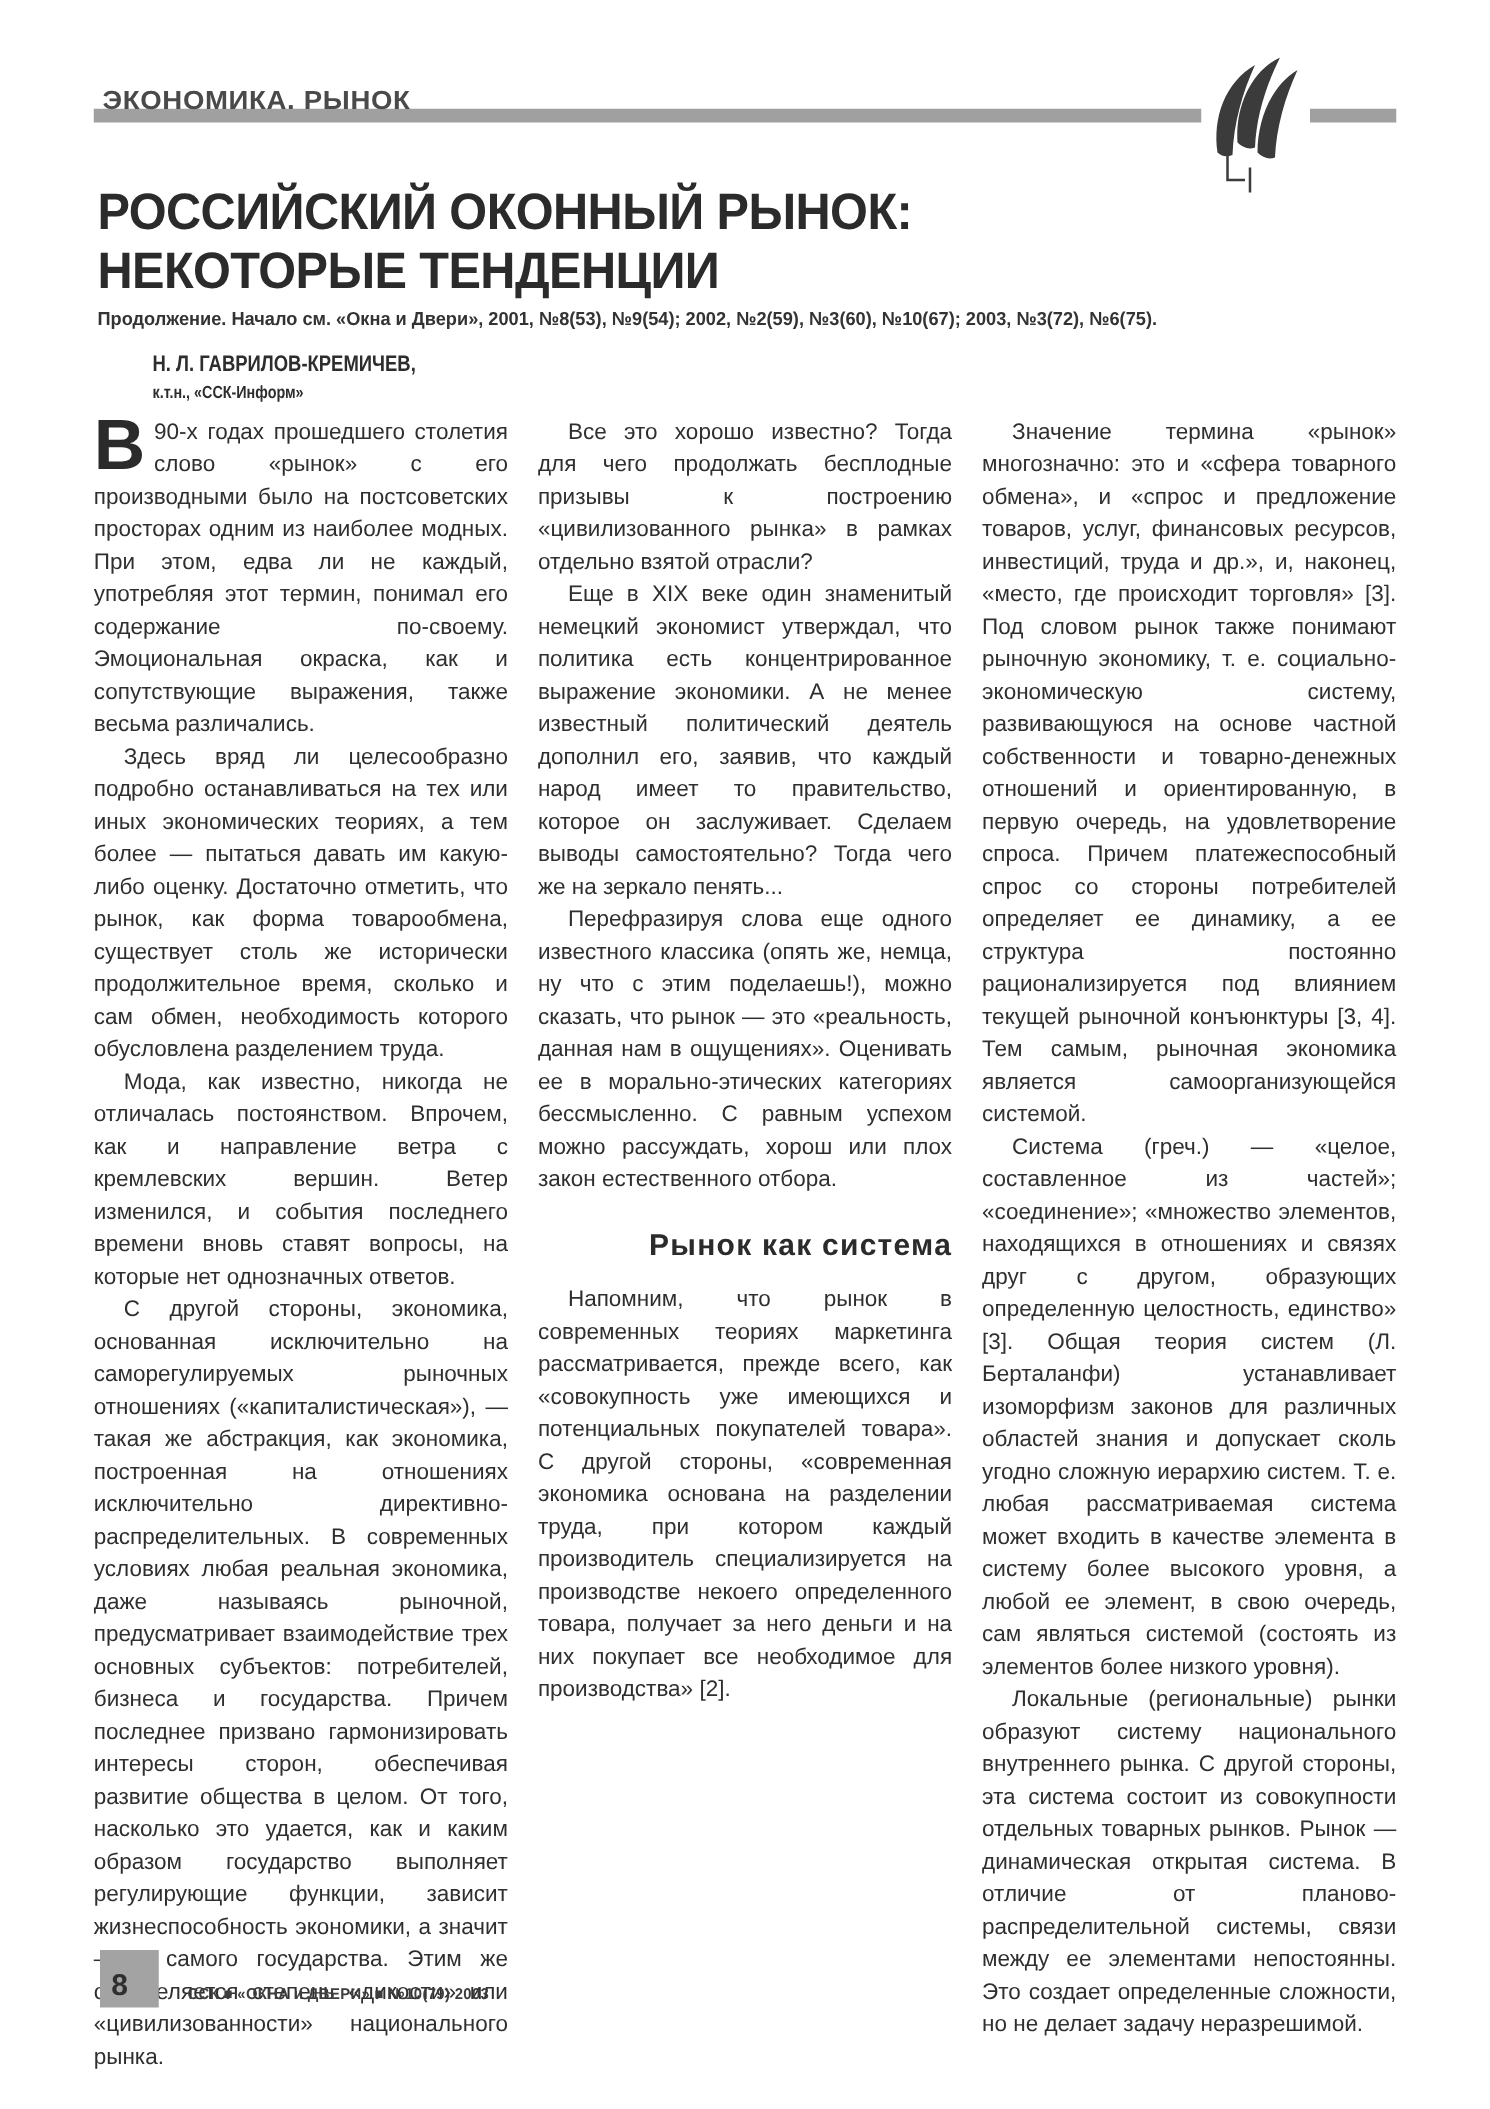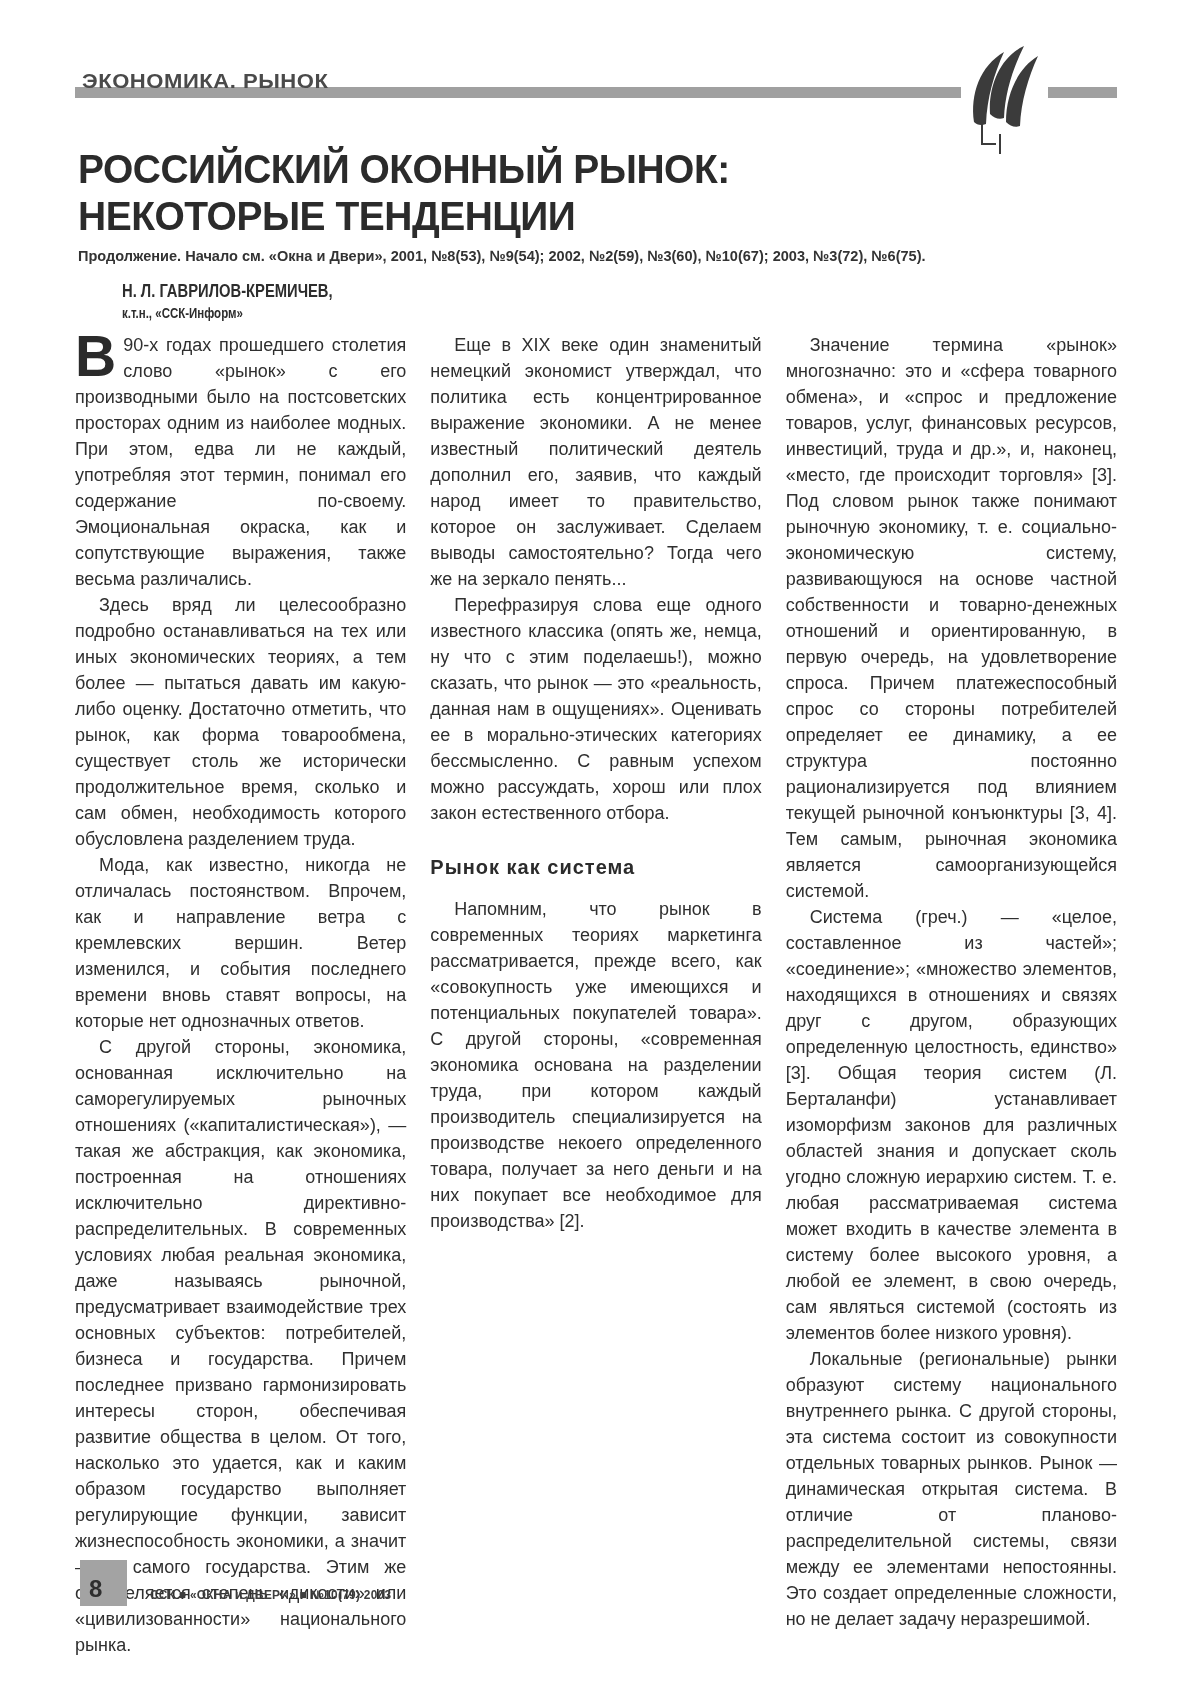--- a/index.html
+++ b/index.html
@@ -62,22 +62,22 @@
     text-align:justify; color:#2f2f2f;
   }
   .para.no-indent { text-indent:0; }
   .dropcap {
     float:left;
     font-size:57px; line-height:45px; font-weight:bold;
     padding:2px 7px 0 0; color:#2b2b2b;
   }
   .subhead {
     margin:28px 0 16px 0;
-    text-align:left;
-    font-size:20px; font-weight:bold; color:#2b2b2b;
+    text-align:right;
+    font-size:24px; font-weight:bold; color:#2b2b2b;
     letter-spacing:1px;
     text-indent:0;
   }
   .b { font-weight:normal; }
 
   
   .page-num-box {
     position:absolute; left:80px; top:1560px;
     width:47px; height:46px; background:#a3a3a3;
   }
@@ -129,20 +129,21 @@
   <div class="columns">
 
     <div class="col">
       <p class="para no-indent"><span class="dropcap">В</span><span>90-х годах прошедшего столетия слово «рынок» с его производными было на постсоветских просторах одним из наиболее модных. При этом, едва ли не каждый, употребляя этот термин, понимал его содержание по-своему. Эмоциональная окраска, как и сопутствующие выражения, также весьма различались.</span></p>
       <p class="para">Здесь вряд ли целесообразно подробно останавливаться на тех или иных экономических теориях, а тем более — пытаться давать им какую-либо оценку. Достаточно отметить, что рынок, как форма товарообмена, существует столь же исторически продолжительное время, сколько и сам обмен, необходимость которого обусловлена разделением труда.</p>
       <p class="para">Мода, как известно, никогда не отличалась постоянством. Впрочем, как и направление ветра с кремлевских вершин. Ветер изменился, и события последнего времени вновь ставят вопросы, на которые нет однозначных ответов.</p>
       <p class="para">С другой стороны, экономика, основанная исключительно на саморегулируемых рыночных отношениях («капиталистическая»), — такая же абстракция, как экономика, построенная на отношениях исключительно директивно-распределительных. В современных условиях любая реальная экономика, даже называясь рыночной, предусматривает взаимодействие трех основных субъектов: потребителей, бизнеса и государства. Причем последнее призвано гармонизировать интересы сторон, обеспечивая развитие общества в целом. От того, насколько это удается, как и каким образом государство выполняет регулирующие функции, зависит жизнеспособность экономики, а значит — и самого государства. Этим же определяется степень «дикости» или «цивилизованности» национального рынка.</p>
     </div>
 
     <div class="col">
+      <p class="para">Все это хорошо известно? Тогда для чего продолжать бесплодные призывы к построению «цивилизованного рынка» в рамках отдельно взятой отрасли?</p>
       <p class="para">Еще в XIX веке один знаменитый немецкий экономист утверждал, что политика есть концентрированное выражение экономики. А не менее известный политический деятель дополнил его, заявив, что каждый народ имеет то правительство, которое он заслуживает. Сделаем выводы самостоятельно? Тогда чего же на зеркало пенять...</p>
       <p class="para">Перефразируя слова еще одного известного классика (опять же, немца, ну что с этим поделаешь!), можно сказать, что рынок — это «реальность, данная нам в ощущениях». Оценивать ее в морально-этических категориях бессмысленно. С равным успехом можно рассуждать, хорош или плох закон естественного отбора.</p>
       <p class="para subhead">Рынок как система</p>
       <p class="para"><span>Напомним, что рынок в современных теориях маркетинга рассматривается, прежде всего, как </span><span class="b">«совокупность уже имеющихся и потенциальных покупателей товара»</span><span>. С другой стороны, «современная экономика основана на разделении труда, при котором каждый производитель специализируется на производстве некоего определенного товара, получает за него деньги и на них покупает все необходимое для производства» [2].</span></p>
     </div>
 
     <div class="col">
       <p class="para">Значение термина «рынок» многозначно: это и «сфера товарного обмена», и «спрос и предложение товаров, услуг, финансовых ресурсов, инвестиций, труда и др.», и, наконец, «место, где происходит торговля» [3]. Под словом рынок также понимают рыночную экономику, т. е. социально-экономическую систему, развивающуюся на основе частной собственности и товарно-денежных отношений и ориентированную, в первую очередь, на удовлетворение спроса. Причем платежеспособный спрос со стороны потребителей определяет ее динамику, а ее структура постоянно рационализируется под влиянием текущей рыночной конъюнктуры [3, 4]. Тем самым, рыночная экономика является самоорганизующейся системой.</p>
       <p class="para"><span class="b">Система</span><span> (греч.) — «целое, составленное из частей»; «соединение»; «множество элементов, находящихся в отношениях и связях друг с другом, образующих определенную целостность, единство» [3]. Общая теория систем (Л. Берталанфи) устанавливает изоморфизм законов для различных областей знания и допускает сколь угодно сложную иерархию систем. Т. е. любая рассматриваемая система может входить в качестве элемента в систему более высокого уровня, а любой ее элемент, в свою очередь, сам являться системой (состоять из элементов более низкого уровня).</span></p>
       <p class="para">Локальные (региональные) рынки образуют систему национального внутреннего рынка. С другой стороны, эта система состоит из совокупности отдельных товарных рынков. Рынок — динамическая открытая система. В отличие от планово-распределительной системы, связи между ее элементами непостоянны. Это создает определенные сложности, но не делает задачу неразрешимой.</p>

